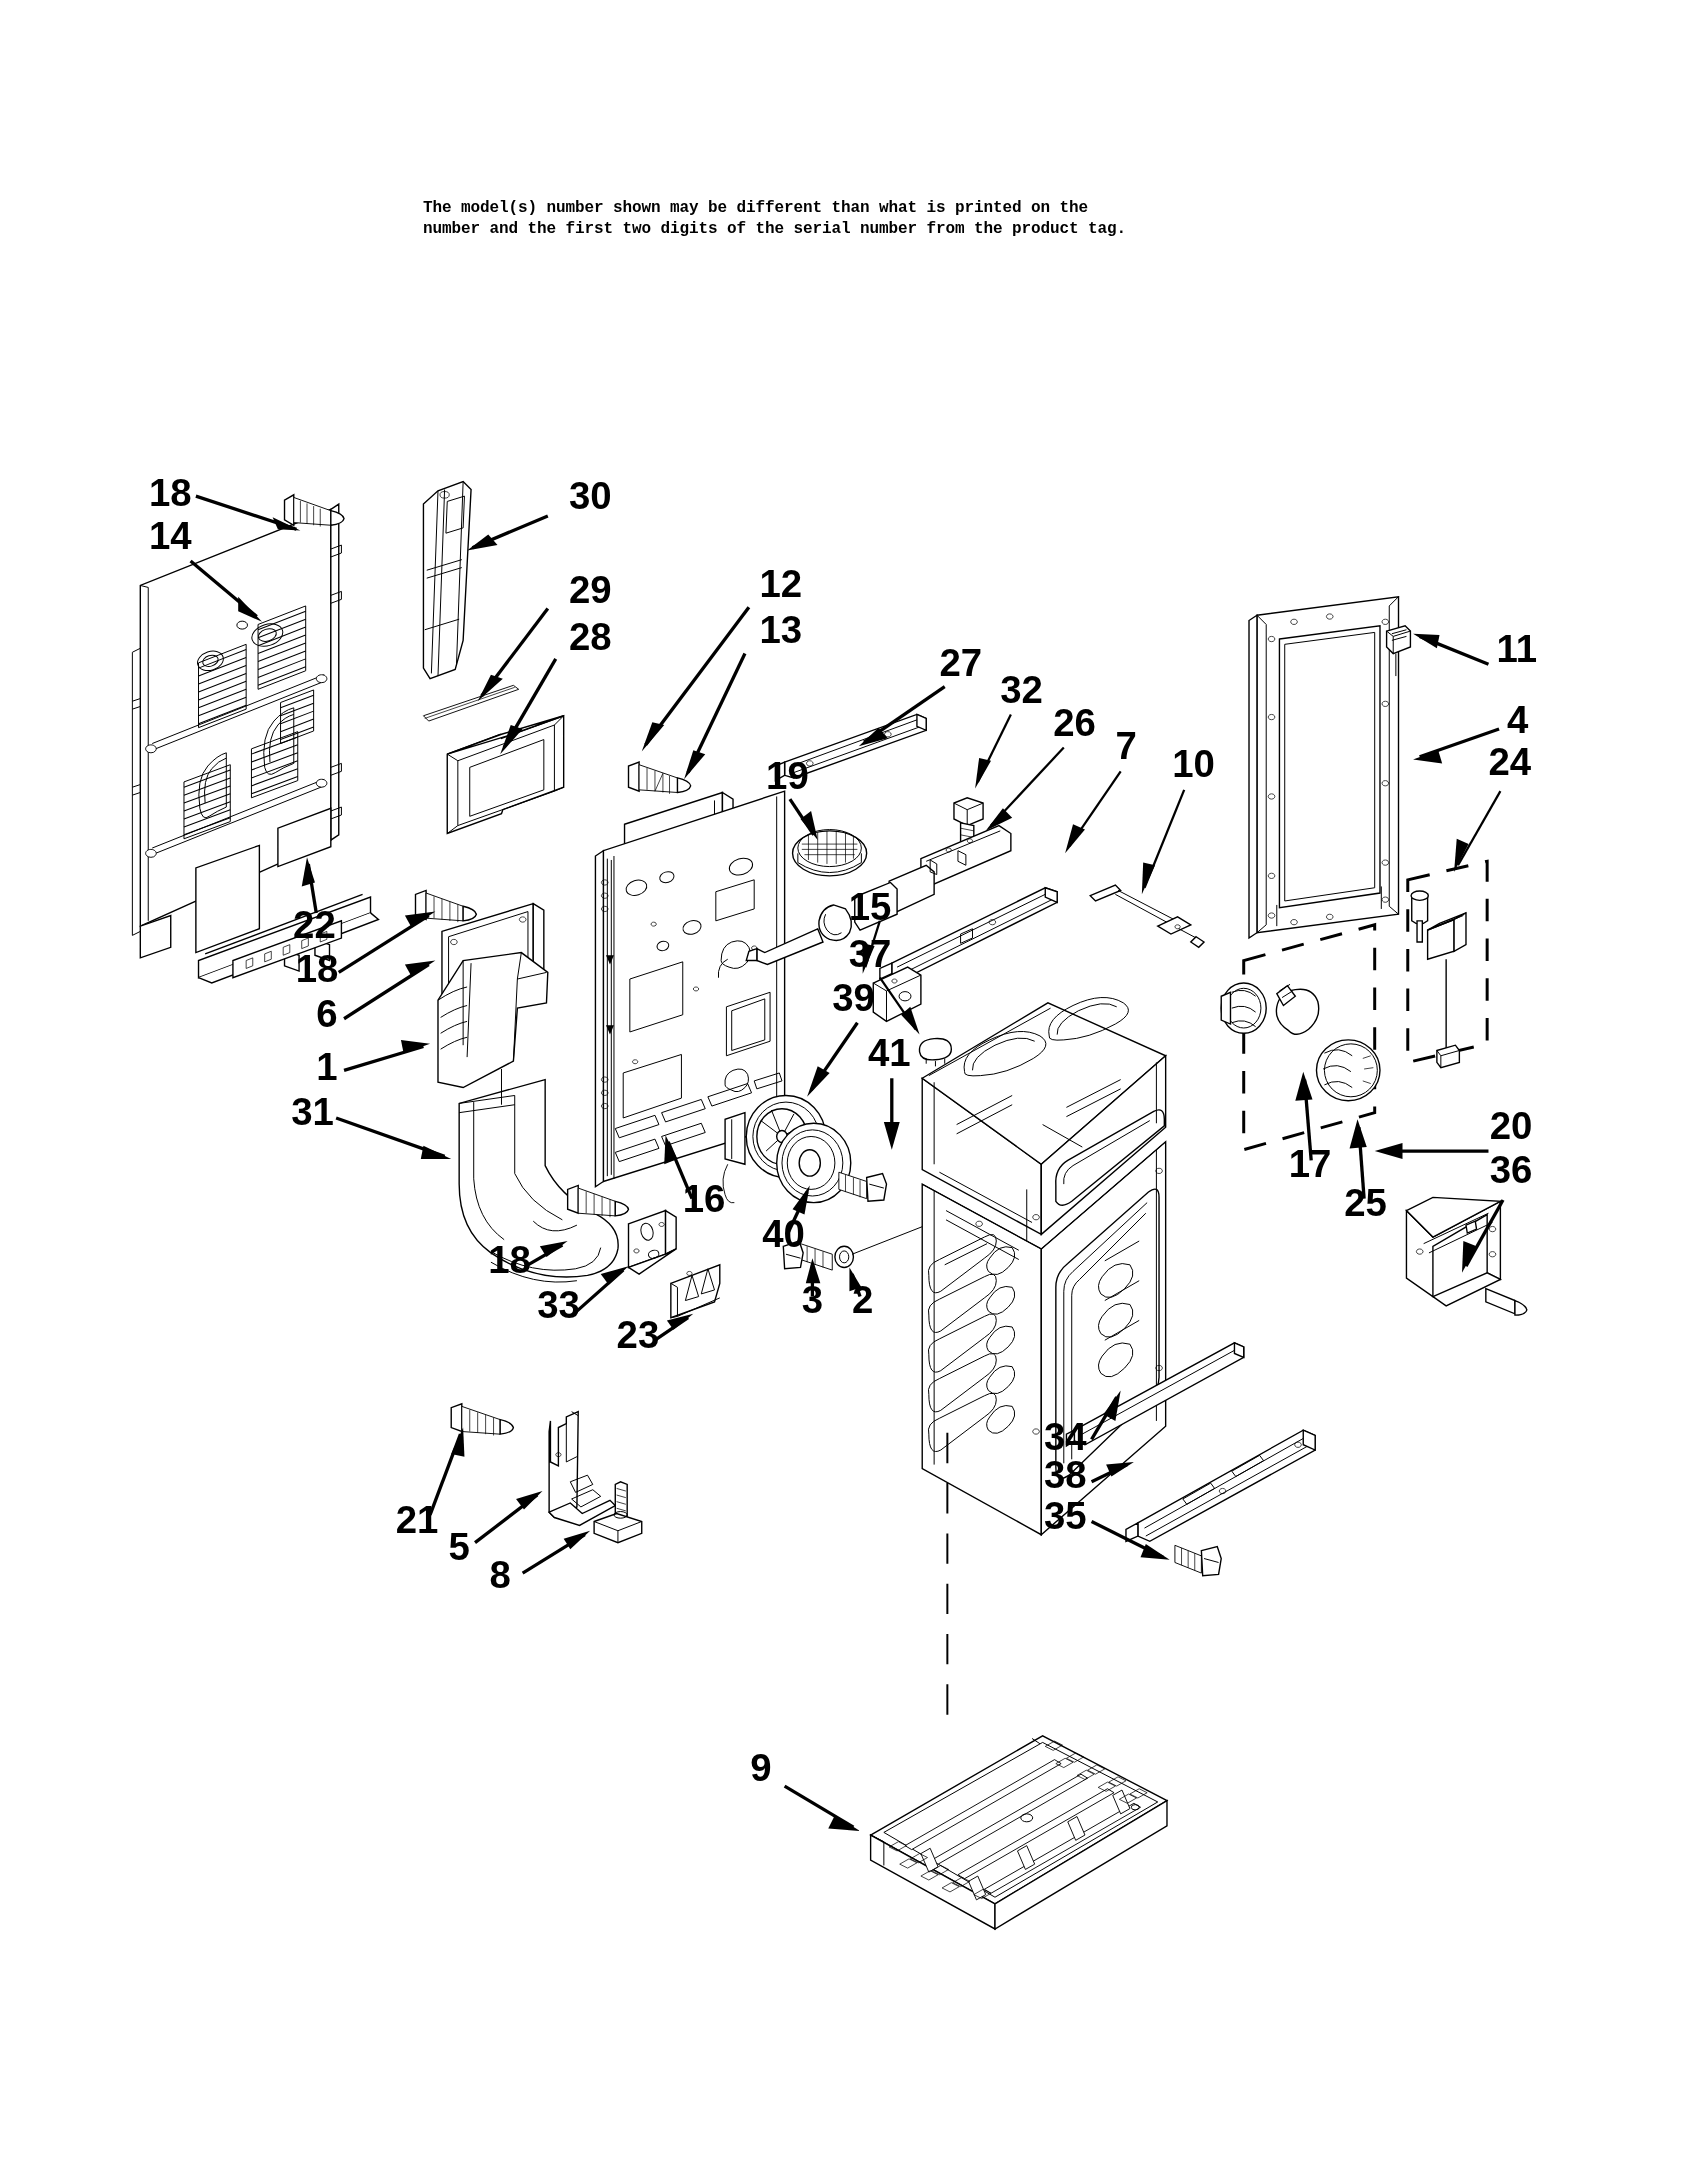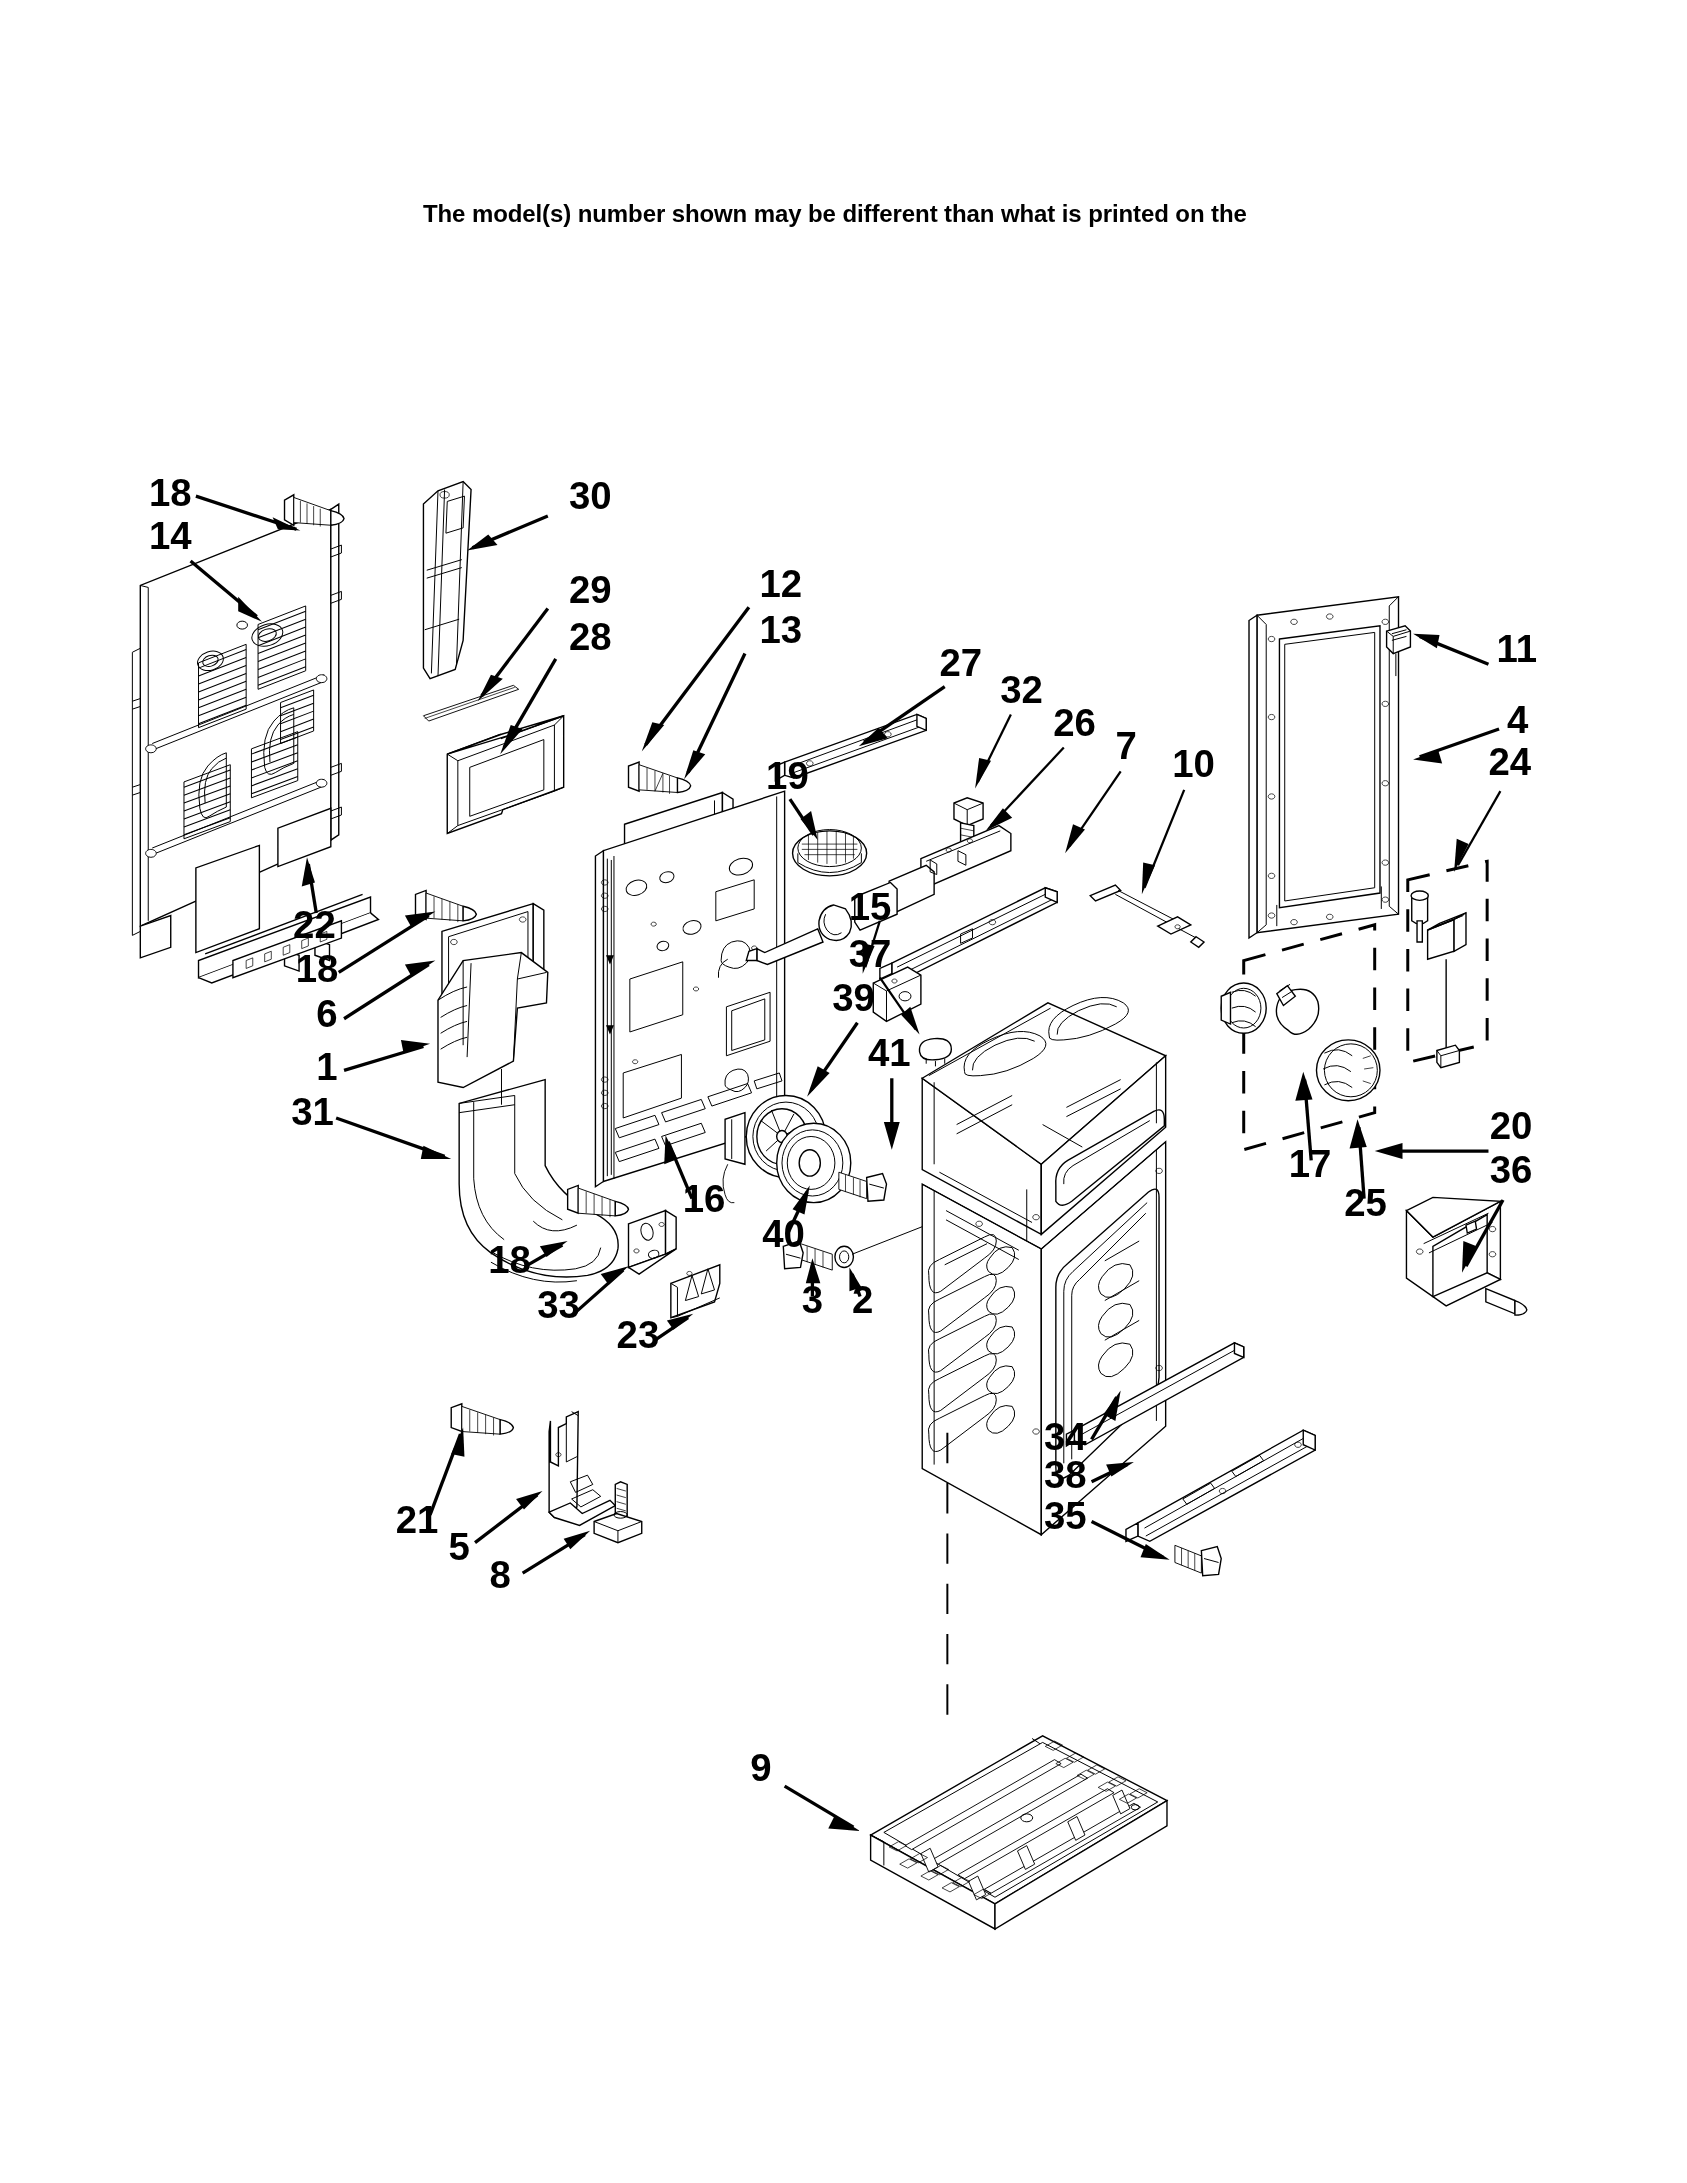--- a/index.html
+++ b/index.html
@@ -1,19 +1,19 @@
 <!DOCTYPE html>
 <html style="font-size:10.6px"><head>
 <meta charset="utf-8">
 <style>
   html,body{margin:0;padding:0;background:#ffffff;}
   body{width:1687px;height:2183px;position:relative;font-family:"Liberation Sans",sans-serif;overflow:hidden;}
   #sheet{position:absolute;inset:0;width:1687px;height:2183px;background:#fff;}
   .note{position:absolute;left:423px;top:198px;width:873px;
-        font-family:Liberation Sans, sans-serif;font-size:24px;font-weight:700;
+        font-family:Liberation Mono, monospace;font-size:16px;font-weight:700;
         line-height:1.30;color:#000;letter-spacing:-0.1px;}
   .note div{white-space:nowrap;}
   svg.diagram{position:absolute;left:0;top:0;width:1687px;height:2183px;}
   .ln{fill:none;stroke:#000;stroke-width:2.1;}
   .ln-thin{fill:none;stroke:#000;stroke-width:1.5;}
   .ln-hair{fill:none;stroke:#000;stroke-width:1.1;}
   .fillw{fill:#fff;stroke:#000;stroke-width:2.1;}
   .fillw-t{fill:#fff;stroke:#000;stroke-width:1.4;}
   .solid{fill:#000;stroke:none;}
   .dash{fill:none;stroke:#000;stroke-width:4.5;stroke-dasharray:34 26;}
@@ -23,20 +23,21 @@
   text.pn{font-family:"Liberation Sans",sans-serif;font-weight:700;font-size:58px;fill:#000;}
   .louv{fill:none;stroke:#000;stroke-width:1.6;}
 </style>
 </head>
 <body>
 
 <div id="sheet">
 
   <div class="note">
     <div>The model(s) number shown may be different than what is printed on the</div>
+    <div>number and the first two digits of the serial number from the product tag.</div>
   </div>
 
   <svg class="diagram" viewBox="0 0 2550 3300">
 
     <g>
       <path class="fillw" d="M212,1400 L212,885 L500,770 L500,1270 Z"></path>
       <path class="fillw" d="M500,770 L500,1270 L512,1262 L512,762 Z"></path>
       <path class="ln-thin" d="M224,888 L224,1392"></path>
       <path class="ln-thin" d="M212,885 L224,888"></path>
 

